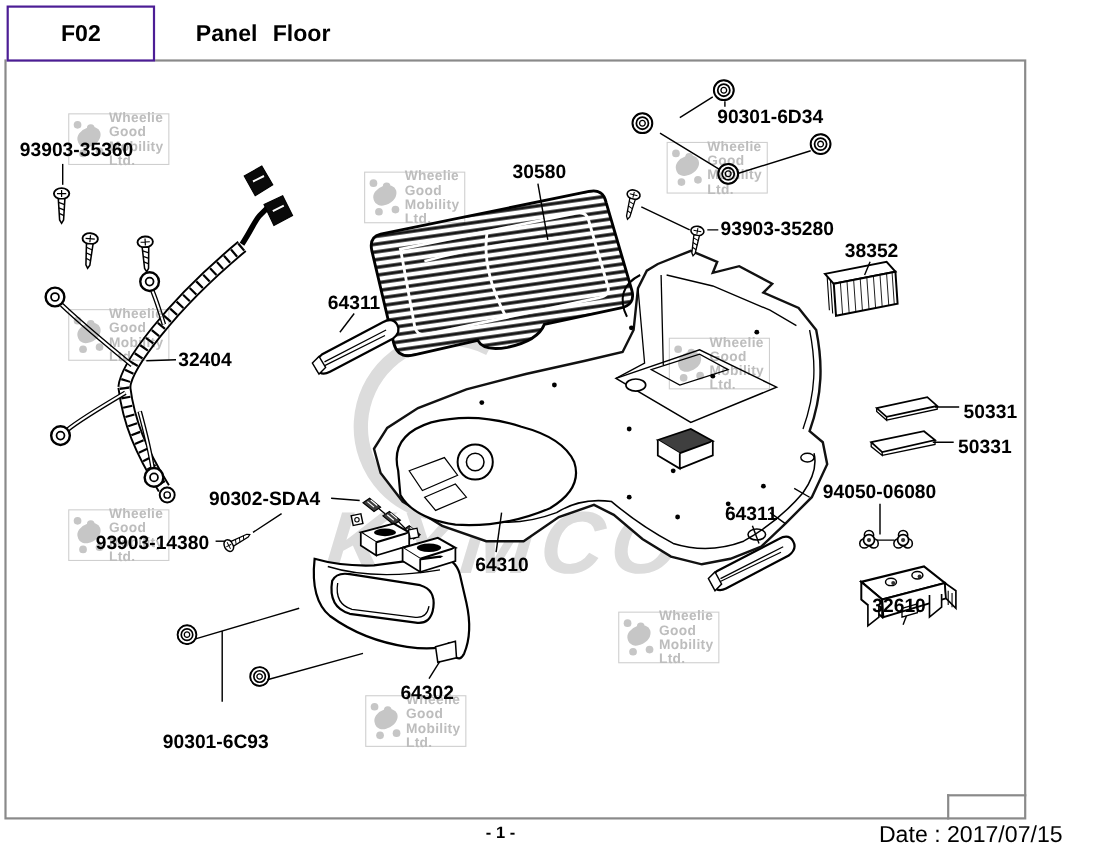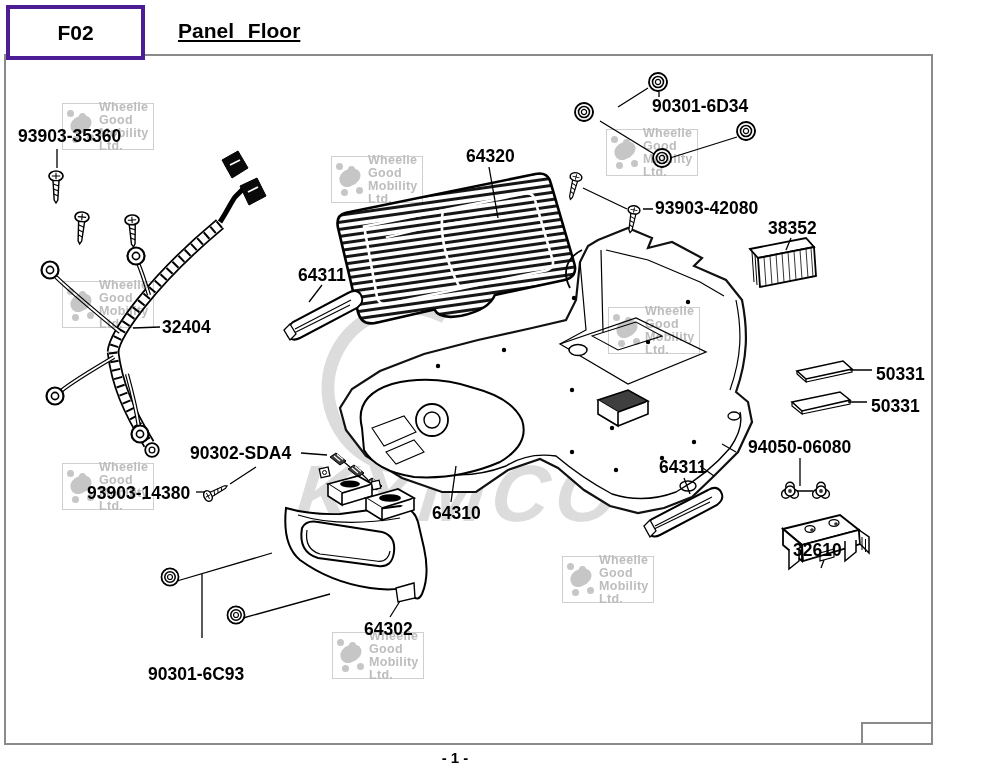--- a/index.html
+++ b/index.html
@@ -1,21 +1,21 @@
 <!DOCTYPE html>
 <html><head>
 <meta charset="utf-8">
 <style>
   html,body{margin:0;padding:0;background:#fff;}
   #page{position:relative;width:1000px;height:781px;background:#fff;overflow:hidden;
         font-family:"Liberation Sans", sans-serif;color:#000;}
   
-  .f02-box{position:absolute;left:6px;top:5px;width:131px;height:47px;border:4px solid #4c1d95;
+  .f02-box{position:absolute;left:6px;top:5px;width:131px;height:47px;border:2px solid #4c1d95;
            display:flex;align-items:center;justify-content:center;font-size:21px;font-weight:bold;background:#fff;z-index:6;}
-  .panel-title{position:absolute;left:178px;top:19px;font-size:21px;font-weight:bold;word-spacing:8px;z-index:6;text-decoration:underline;}
+  .panel-title{position:absolute;left:178px;top:19px;font-size:21px;font-weight:bold;word-spacing:8px;z-index:6;}
   
   .frame{position:absolute;left:4px;top:54px;width:929px;height:691px;border:2px solid #8a8a8a;box-sizing:border-box;z-index:0;background:#fff;}
   .frame-notch{position:absolute;left:861px;top:722px;width:72px;height:23px;border-left:2px solid #8a8a8a;border-top:2px solid #8a8a8a;box-sizing:border-box;z-index:1;}
   
   .page-num{position:absolute;left:420px;top:749px;width:70px;text-align:center;font-size:15px;font-weight:bold;z-index:6;}
   .date-text{position:absolute;left:700px;top:747px;width:266px;text-align:right;font-size:21px;z-index:6;}
   
   .plabel{position:absolute;font-size:17.5px;font-weight:bold;white-space:nowrap;z-index:5;letter-spacing:0;text-align:center;}
   
   .kymco-layer{position:absolute;left:0;top:0;width:1000px;height:781px;z-index:1;}
@@ -335,30 +335,31 @@
       <div class="wm-logo"></div>
       <div class="wm-text">Wheelie
 Good
 Mobility
 Ltd.</div>
     </div>
   </div>
 
   <div class="plabel" style="left:18px;top:126px">93903-35360</div>
   <div class="plabel" style="left:162px;top:317px">32404</div>
-  <div class="plabel" style="left:466px;top:146px">64320</div>
+  <div class="plabel" style="left:466px;top:146px">30580</div>
   <div class="plabel" style="left:298px;top:265px">64311</div>
   <div class="plabel" style="left:652px;top:96px">90301-6D34</div>
-  <div class="plabel" style="left:655px;top:198px">93903-42080</div>
+  <div class="plabel" style="left:655px;top:198px">93903-35280</div>
   <div class="plabel" style="left:768px;top:218px">38352</div>
   <div class="plabel" style="left:876px;top:364px">50331</div>
   <div class="plabel" style="left:871px;top:396px">50331</div>
   <div class="plabel" style="left:748px;top:437px">94050-06080</div>
   <div class="plabel" style="left:659px;top:457px">64311</div>
   <div class="plabel" style="left:793px;top:540px">32610</div>
   <div class="plabel" style="left:432px;top:503px">64310</div>
   <div class="plabel" style="left:190px;top:443px">90302-SDA4</div>
   <div class="plabel" style="left:87px;top:483px">93903-14380</div>
   <div class="plabel" style="left:364px;top:619px">64302</div>
   <div class="plabel" style="left:148px;top:664px">90301-6C93</div>
 
   <div class="page-num">- 1 -</div>
+  <div class="date-text">Date : 2017/07/15</div>
 </div>
 
 </body></html>

